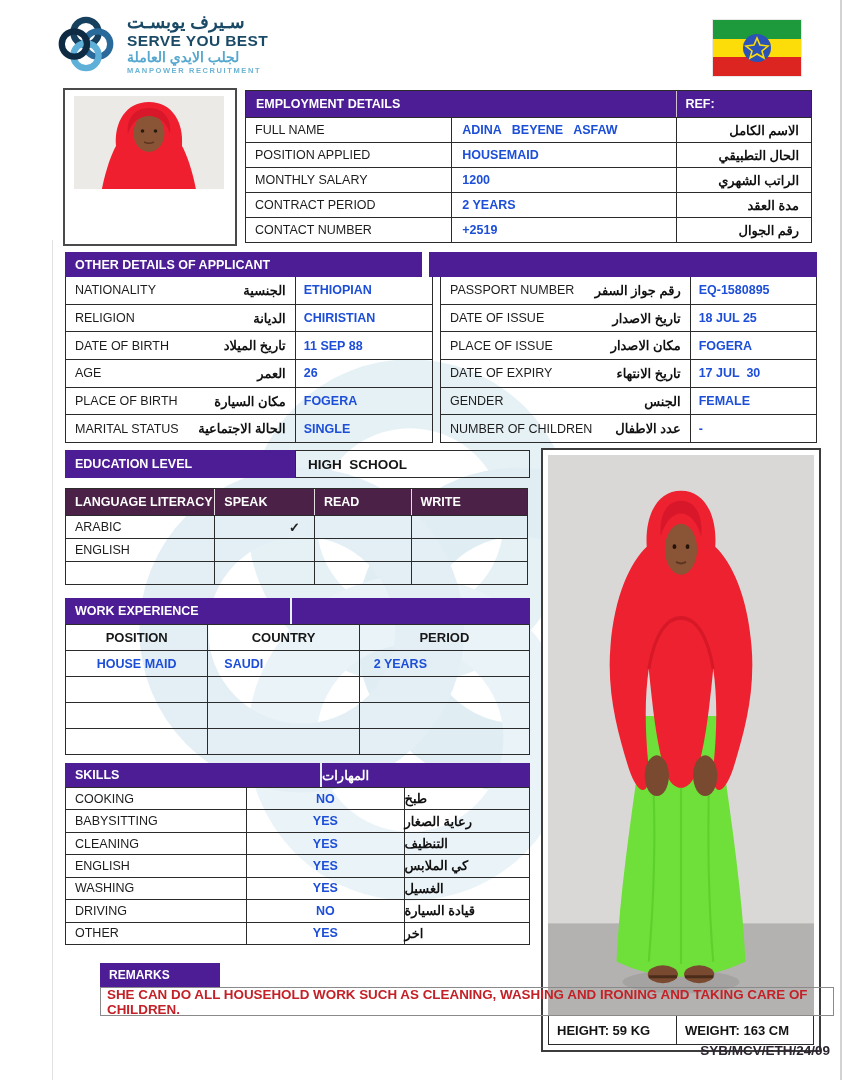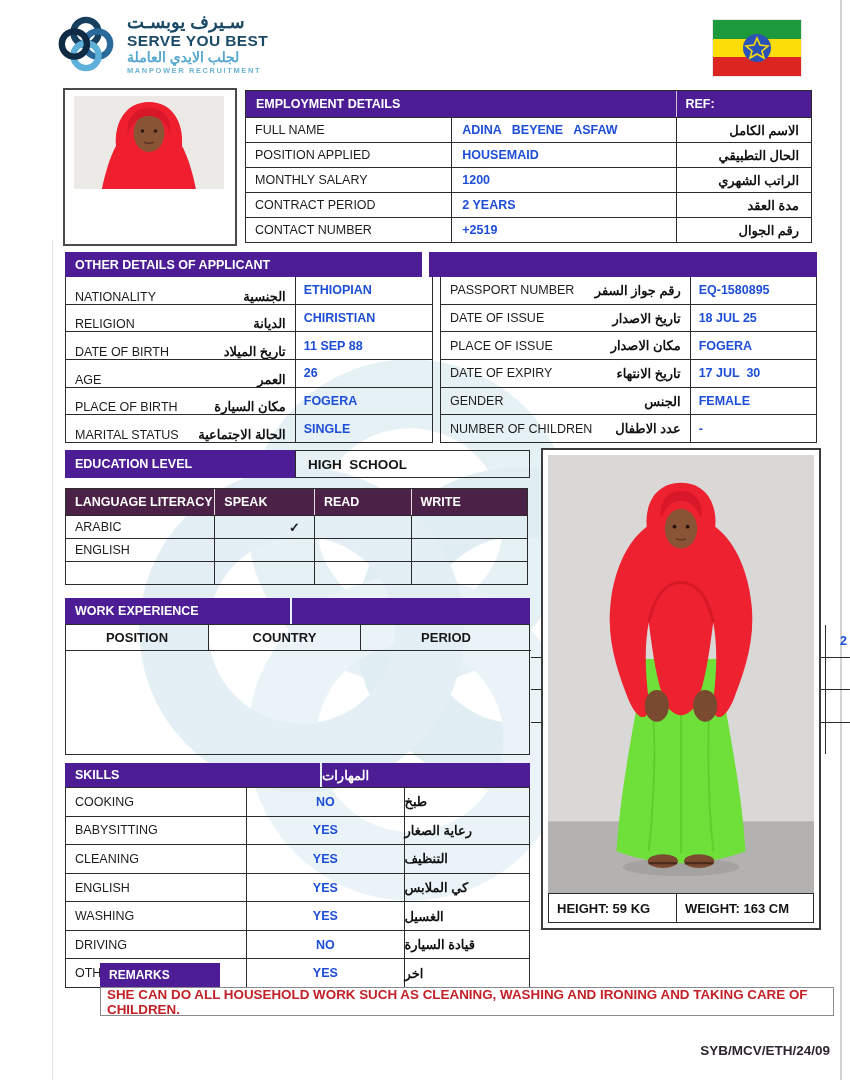--- a/index.html
+++ b/index.html
@@ -54,21 +54,21 @@
 
   
   .od-hdr1 { left:65px;  top:252px; width:357px; height:25px; padding-left:10px; }
   .od-hdr2 { left:429px; top:252px; width:388px; height:25px; }
   .od-tbl { top:277px; height:166px; border:1.5px solid #2b2b2b; border-top:none; display:flex; flex-direction:column; }
   .od-left  { left:65px;  width:368px; }
   .od-right { left:440px; width:377px; }
   .od-row { flex:1; display:flex; border-top:1px solid #2b2b2b; }
   .od-row:first-child { border-top:none; }
   .od-lab { display:flex; align-items:center; justify-content:space-between; padding:0 9px; }
-  .od-left  .od-lab { width:230px;align-items:flex-end; }
+  .od-left  .od-lab { width:230px; }
   .od-left  .od-val { width:138px; }
   .od-right .od-lab { width:250px; }
   .od-right .od-val { width:127px; }
   .od-val { display:flex; align-items:center; padding-left:8px; border-left:1px solid #2b2b2b; }
 
   
   .edu-hdr { left:65px; top:450px; width:230px; height:28px; padding-left:10px; }
   .edu-val { left:295px; top:450px; width:235px; height:28px; border:1.5px solid #2b2b2b;
              display:flex; align-items:center; padding-left:12px;
              font-size:13.5px; font-weight:bold; color:#151515; white-space:pre; }
@@ -81,44 +81,44 @@
   .lang-body { flex:1; display:flex; flex-direction:column; }
   .lang-row { flex:1; display:flex; border-top:1px solid #2b2b2b; }
   .lang-row div { display:flex; align-items:center; padding-left:9px; border-left:1px solid #2b2b2b; }
   .lang-row div:first-child { border-left:none; }
   .lc1 { width:149px; } .lc2 { width:100px; } .lc3 { width:97px; } .lc4 { width:117px; }
   .lang-row .lc2 { justify-content:flex-end; padding-right:14px; font-size:13px; color:#222; font-weight:bold; }
 
   
   .we-hdr1 { left:65px;  top:598px; width:225px; height:26px; padding-left:10px; }
   .we-hdr2 { left:292px; top:598px; width:238px; height:26px; }
-  .we { left:65px; top:624px; width:465px; height:131px; border:1.5px solid #2b2b2b; display:flex; }
+  .we { left:65px; top:624px; width:465px; height:131px; border:1.5px solid #2b2b2b; display:flex; flex-direction:column; }
   .we-head { display:flex; height:26px; border-bottom:1px solid #2b2b2b; }
   .we-head div { display:flex; align-items:center; justify-content:center; font-size:13px; font-weight:bold; color:#171717; border-left:1px solid #2b2b2b; }
   .we-head div:first-child { border-left:none; }
   .we-body { flex:1; display:flex; flex-direction:column; }
   .we-row { flex:1; display:flex; border-top:1px solid #2b2b2b; }
   .we-row:first-child { border-top:none; }
   .we-row div { display:flex; align-items:center; border-left:1px solid #2b2b2b; }
   .we-row div:first-child { border-left:none; justify-content:center; }
   .wc1 { width:142px; } .wc2 { width:152px; padding-left:16px; } .wc3 { width:171px; padding-left:14px; }
 
   
   .sk-hdr1 { left:65px;  top:763px; width:255px; height:24px; padding-left:10px; }
   .sk-hdr2 { left:322px; top:763px; width:208px; height:24px; justify-content:flex-end; padding-right:18px; direction:rtl; font-size:13px; }
-  .sk { left:65px; top:787px; width:465px; height:201px; border:1.5px solid #2b2b2b; display:flex; flex-direction:column; }
+  .sk { left:65px; top:787px; width:465px; height:158px; border:1.5px solid #2b2b2b; display:flex; flex-direction:column; }
   .sk-row { flex:1; display:flex; border-top:1px solid #2b2b2b; }
   .sk-row:first-child { border-top:none; }
   .sk-row div { display:flex; align-items:center; }
   .skc1 { width:181px; padding-left:9px; }
   .skc2 { width:158px; justify-content:center; border-left:1px solid #2b2b2b; }
   .skc3 { width:126px; justify-content:flex-end; padding-right:10px; border-left:1px solid #2b2b2b; }
 
   
-  .photo-big-frame { left:541px; top:448px; width:280px; height:482px; border:2px solid #3c3c3c; background:#fff; padding:5px; display:flex; flex-direction:column; }
+  .photo-big-frame { left:541px; top:448px; width:280px; height:604px; border:2px solid #3c3c3c; background:#fff; padding:5px; display:flex; flex-direction:column; }
   .photo-big { flex:1; width:100%; }
   .hw-row { height:30px; display:flex; border:1px solid #2b2b2b; border-top:1.5px solid #2b2b2b; }
   .hw-row div { display:flex; align-items:center; padding-left:8px; font-size:13px; font-weight:bold; color:#141414; }
   .hw1 { width:128px; border-right:1px solid #2b2b2b; }
   .hw2 { flex:1; }
 
   
   .rem-tab { left:100px; top:963px; width:120px; height:24px; padding-left:9px; font-size:12px; }
   .rem-box { left:100px; top:987px; width:734px; height:29px; border:1.2px solid #8a8a8a;
              display:flex; align-items:center; padding-left:6px;

